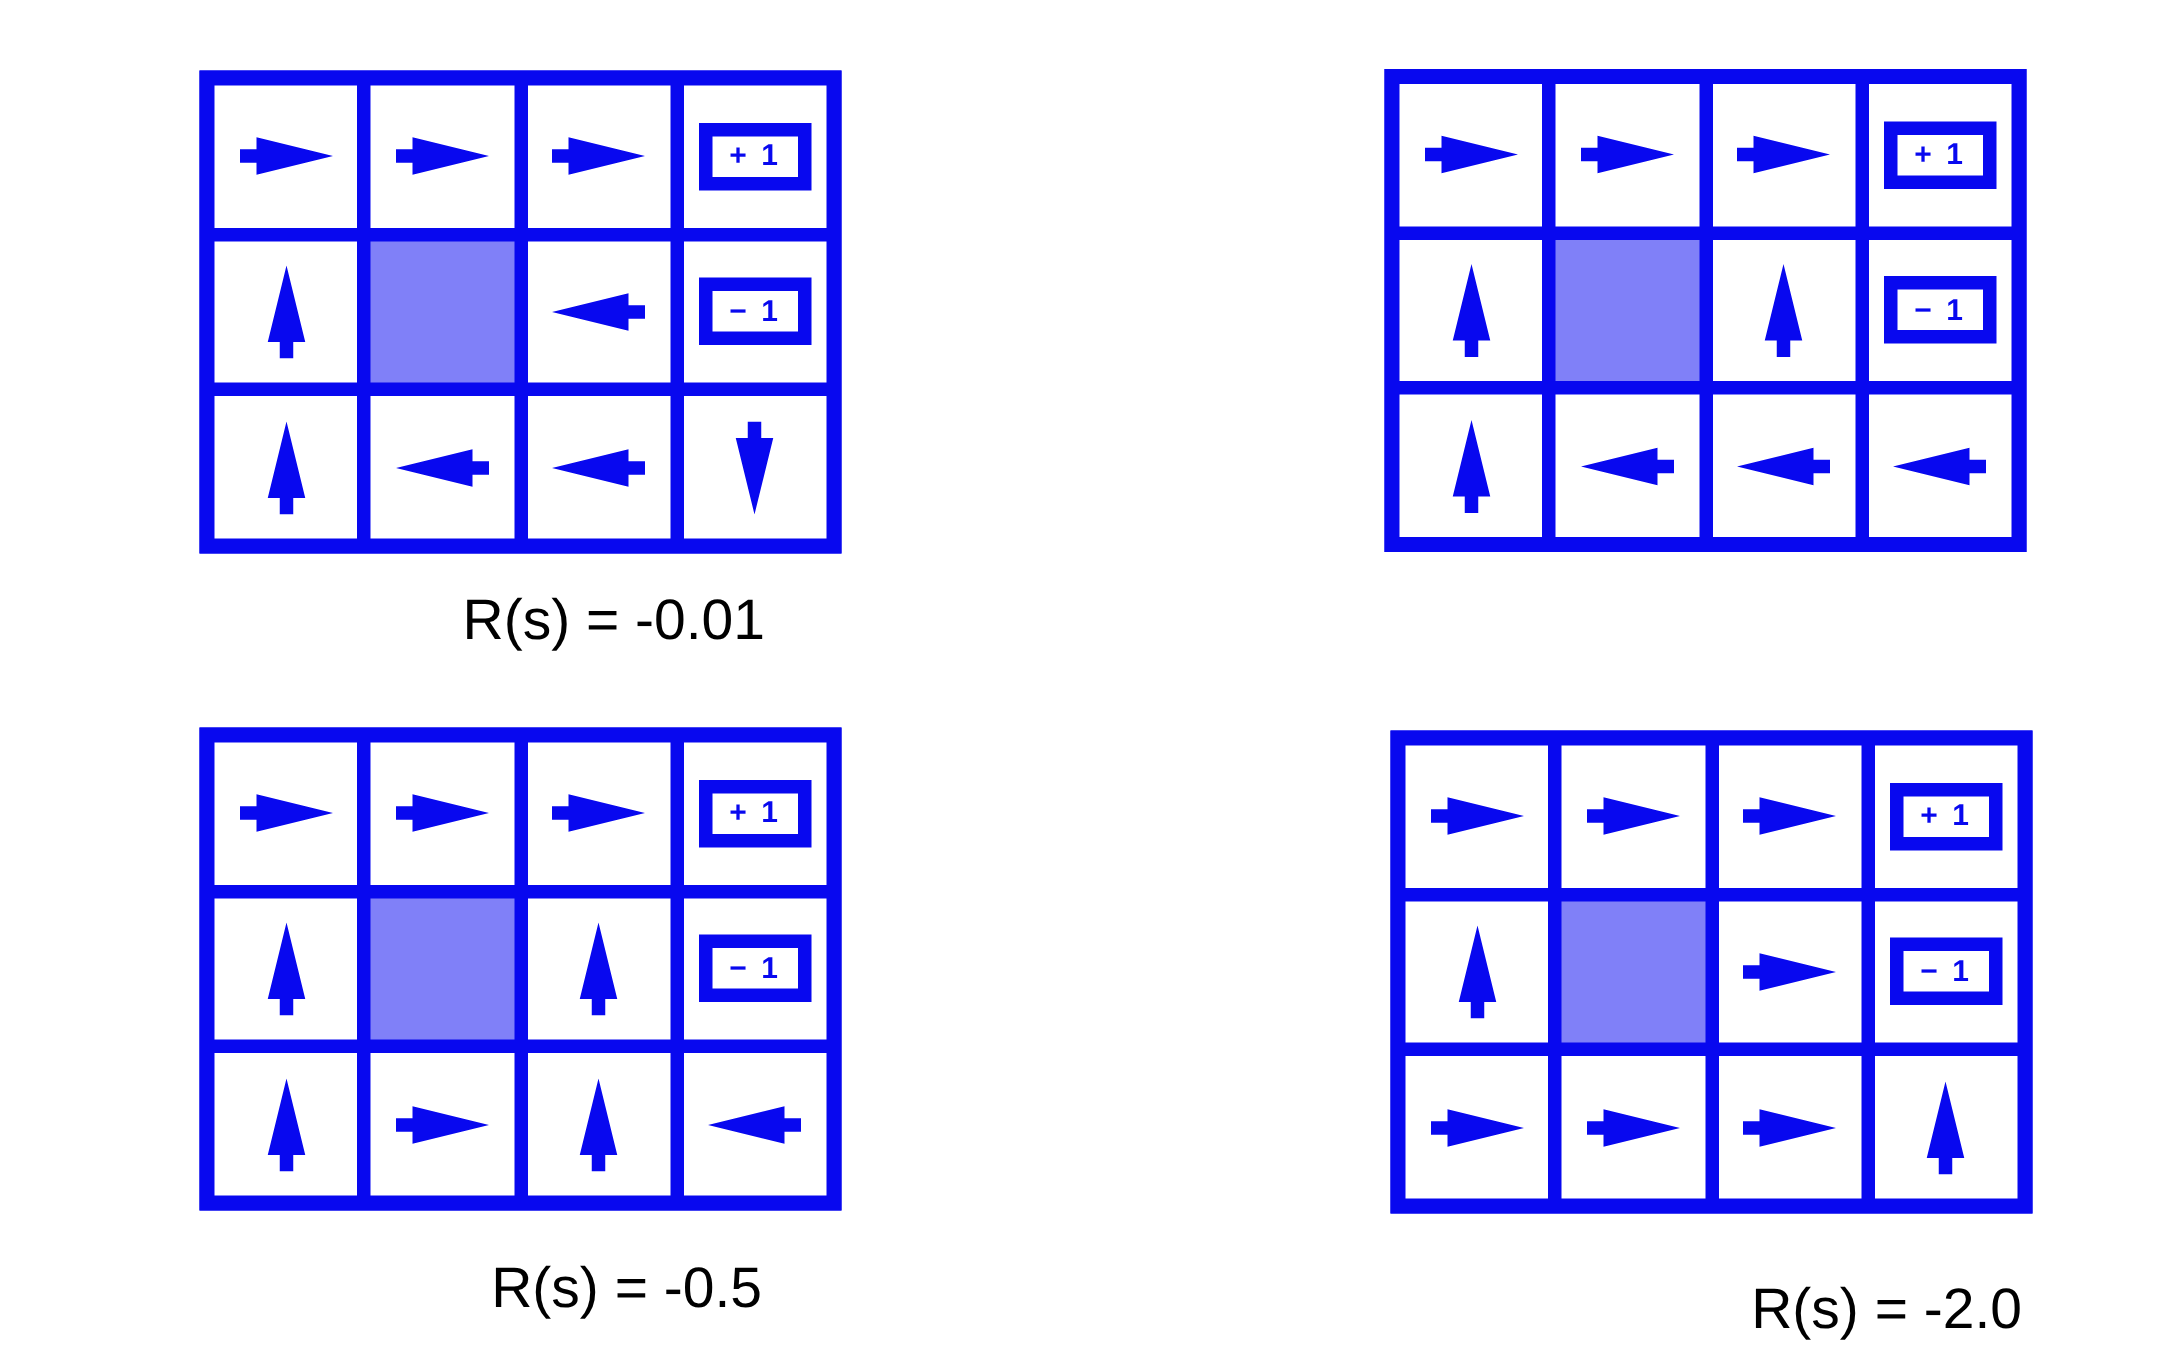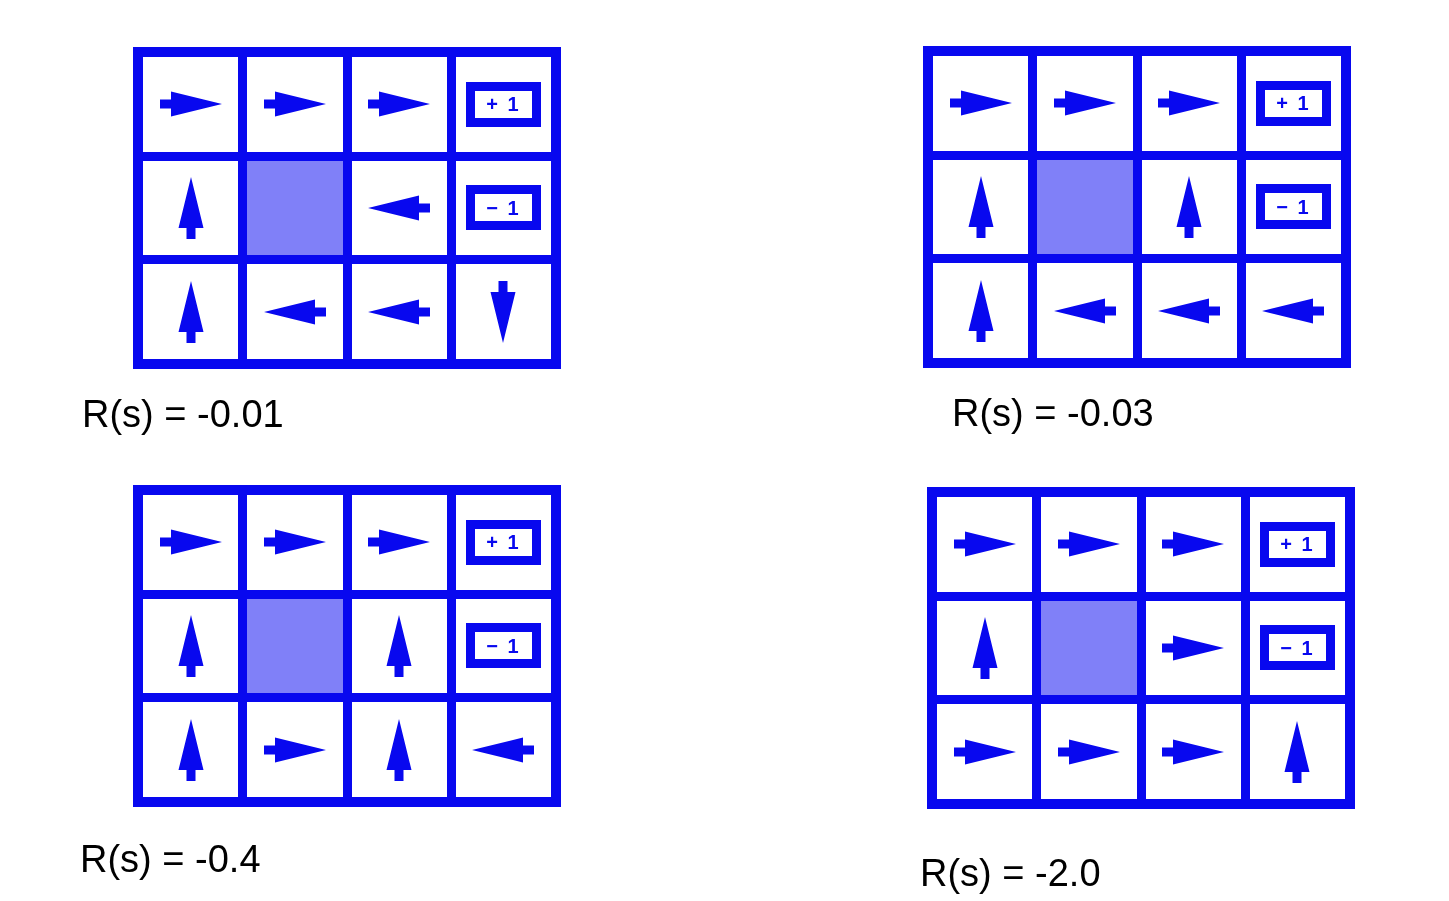--- a/index.html
+++ b/index.html
@@ -62,21 +62,21 @@
     align-items: center;
     justify-content: center;
     font-weight: bold;
     font-size: 20px;
     letter-spacing: 2px;
     line-height: 1;
     font-family: "Liberation Sans", sans-serif;
   }
 
   .reward-label {
-    text-align: left;
+    text-align: right;
     font-size: 38px;
     color: #000000;
     white-space: nowrap;
     font-family: "Liberation Sans", sans-serif;
   }
   #panel-0 .reward-label { margin-top: 24px; transform: translateX(-51px); }
   #panel-1 .reward-label { margin-top: 24px; transform: translateX(29px); }
   #panel-2 .reward-label { margin-top: 31px; transform: translateX(-53px); }
   #panel-3 .reward-label { margin-top: 43px; transform: translateX(-7px); }
 </style>
@@ -191,21 +191,20 @@
           <svg class="arrow left" width="62" height="26" viewBox="0 0 62 26">
             <path d="M0,8.5 L11,8.5 L11,0.5 L62,13 L11,25.5 L11,17.5 L0,17.5 Z" fill="#0808ef"></path>
           </svg>
         </div>
         <div class="cell">
           <svg class="arrow left" width="62" height="26" viewBox="0 0 62 26">
             <path d="M0,8.5 L11,8.5 L11,0.5 L62,13 L11,25.5 L11,17.5 L0,17.5 Z" fill="#0808ef"></path>
           </svg>
         </div>
       </div>
-    <div class="reward-label">R(s) = -0.03</div>
   </div>
 
   <div class="panel" id="panel-2">
     <div class="grid">
         <div class="cell">
           <svg class="arrow right" width="62" height="26" viewBox="0 0 62 26">
             <path d="M0,8.5 L11,8.5 L11,0.5 L62,13 L11,25.5 L11,17.5 L0,17.5 Z" fill="#0808ef"></path>
           </svg>
         </div>
         <div class="cell">
@@ -249,21 +248,21 @@
           <svg class="arrow up" width="62" height="26" viewBox="0 0 62 26">
             <path d="M0,8.5 L11,8.5 L11,0.5 L62,13 L11,25.5 L11,17.5 L0,17.5 Z" fill="#0808ef"></path>
           </svg>
         </div>
         <div class="cell">
           <svg class="arrow left" width="62" height="26" viewBox="0 0 62 26">
             <path d="M0,8.5 L11,8.5 L11,0.5 L62,13 L11,25.5 L11,17.5 L0,17.5 Z" fill="#0808ef"></path>
           </svg>
         </div>
       </div>
-    <div class="reward-label">R(s) = -0.4</div>
+    <div class="reward-label">R(s) = -0.5</div>
   </div>
 
   <div class="panel" id="panel-3">
     <div class="grid">
         <div class="cell">
           <svg class="arrow right" width="62" height="26" viewBox="0 0 62 26">
             <path d="M0,8.5 L11,8.5 L11,0.5 L62,13 L11,25.5 L11,17.5 L0,17.5 Z" fill="#0808ef"></path>
           </svg>
         </div>
         <div class="cell">

